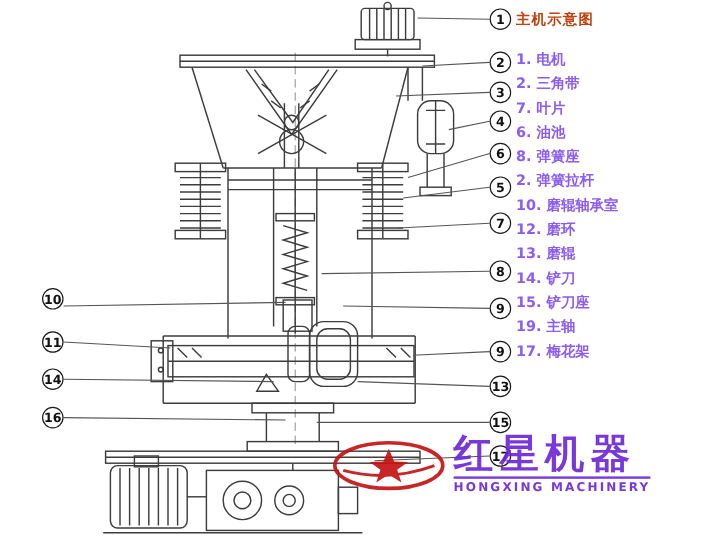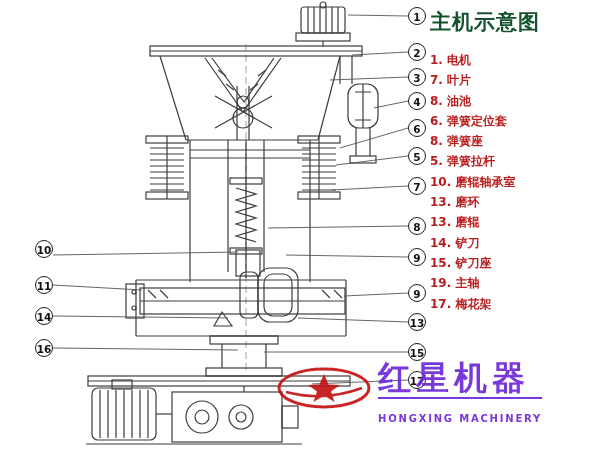--- a/index.html
+++ b/index.html
@@ -9,30 +9,30 @@
   }
   svg{display:block;}
   
   .co{
     position:absolute;width:18px;height:18px;border:1.6px solid #1c1c1c;border-radius:50%;
     background:#fff;color:#111;font-size:10.5px;font-weight:700;line-height:18px;
     text-align:center;box-sizing:border-box;z-index:3;
   }
   
   .legend{position:absolute;left:430px;top:6px;width:168px;z-index:2;}
-  .legend-title{font-size:21px;font-weight:800;color:#14532d;letter-spacing:1px;margin:2px 0 14px 0;}
+  .legend-title{font-size:12px;font-weight:800;color:#c2410c;letter-spacing:1px;margin:2px 0 14px 0;}
   .legend-list{list-style:none;margin:0;padding:0;}
-  .legend-list li{font-size:12px;font-weight:700;color:#b91c1c;line-height:20.3px;white-space:nowrap;}
+  .legend-list li{font-size:12px;font-weight:700;color:#8b5cf6;line-height:20.3px;white-space:nowrap;}
   
   .watermark{position:absolute;left:276px;top:360px;width:324px;z-index:5;opacity:.92;display:flex;align-items:flex-start;}
   .wm-logo{flex:0 0 auto;margin-top:6px;}
   .wm-text{margin-left:6px;}
   .wm-cn{font-size:33px;font-weight:800;letter-spacing:5px;line-height:1.1;white-space:nowrap;}
   .wm-en{font-size:10px;font-weight:700;letter-spacing:1.8px;border-top:2.5px solid currentColor;
-         margin-top:1px;padding-top:14px;white-space:nowrap;text-align:center;}
+         margin-top:1px;padding-top:2px;white-space:nowrap;text-align:center;}
 </style>
 </head>
 <body>
 
 <div class="stage">
 
   <svg width="432" height="450" viewBox="0 0 432 450">
     <g fill="none" stroke="#3d3d3d" stroke-width="1.2">
 
       <path d="M246 44 V374" stroke="#888" stroke-width="0.8" stroke-dasharray="7 4"></path>
@@ -179,27 +179,27 @@
 
   <div class="co" style="left:35px;top:240px">10</div>
   <div class="co" style="left:35px;top:276px">11</div>
   <div class="co" style="left:35px;top:307px">14</div>
   <div class="co" style="left:35px;top:339px">16</div>
 
   <div class="legend">
     <div class="legend-title">主机示意图</div>
     <ol class="legend-list">
       <li>1. 电机</li>
+      <li>2. 三角带</li>
       <li>7. 叶片</li>
-      <li>8. 油池</li>
-      <li>6. 弹簧定位套</li>
+      <li>6. 油池</li>
       <li>8. 弹簧座</li>
-      <li>5. 弹簧拉杆</li>
+      <li>2. 弹簧拉杆</li>
       <li>10. 磨辊轴承室</li>
-      <li>13. 磨环</li>
+      <li>12. 磨环</li>
       <li>13. 磨辊</li>
       <li>14. 铲刀</li>
       <li>15. 铲刀座</li>
       <li>19. 主轴</li>
       <li>17. 梅花架</li>
     </ol>
   </div>
 
   <div class="watermark" style="color:#6d28d9;">
     <svg class="wm-logo" width="96" height="46" viewBox="0 0 96 46">

